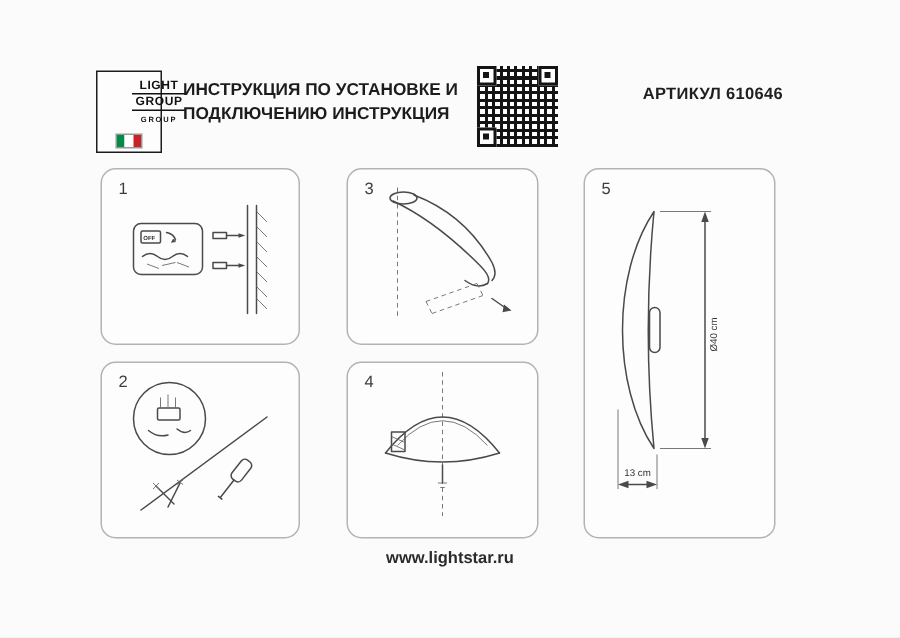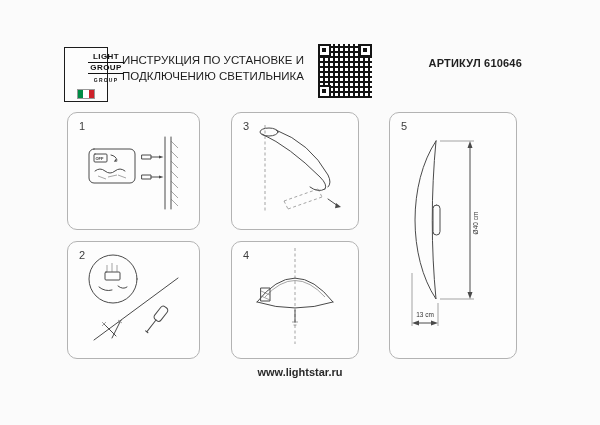--- a/index.html
+++ b/index.html
@@ -16,21 +16,21 @@
     background:#fdfdfd;
   }
   .logo-word{font-weight:bold;font-size:8px;letter-spacing:.4px;line-height:10px;color:#111;margin-left:40px;}
   .logo-word.w2{border-top:1px solid #111;border-bottom:1px solid #111;padding:0 2px;}
   .logo-word.w3{font-size:5px;letter-spacing:1.2px;margin-top:1px;}
   .logo-flag{margin-top:4px;width:16px;height:8px;display:flex;border:.5px solid #999;}
   .logo-flag span{flex:1;}
   .flag-g{background:#008C45;} .flag-w{background:#ffffff;} .flag-r{background:#CD212A;}
   .title{
     position:absolute;left:122px;top:52px;width:220px;
-    font-size:11.5px;font-weight:normal;line-height:16px;color:#1c1c1c;
+    font-size:11.5px;font-weight:bold;line-height:16px;color:#1c1c1c;
   }
   .qr{
     position:absolute;left:318px;top:44px;width:54px;height:54px;background:#fff;
     background-image:
       repeating-linear-gradient(90deg,#141414 0 2px,transparent 2px 5px),
       repeating-linear-gradient(0deg,#141414 0 2px,#ffffff 2px 5px);
   }
   .finder{position:absolute;width:13px;height:13px;border:2.5px solid #141414;background:#fff;box-sizing:border-box;}
   .finder::after{content:"";position:absolute;left:2px;top:2px;width:4px;height:4px;background:#141414;}
   .finder.tl{left:0;top:0;} .finder.tr{right:0;top:0;} .finder.bl{left:0;bottom:0;}
@@ -73,21 +73,21 @@
     <div class="logo-word w3">GROUP</div>
     <div class="logo-flag">
       <span class="flag-g"></span>
         <span class="flag-w"></span>
         <span class="flag-r"></span>
     </div>
   </div>
 
   <div class="title">
     <div>ИНСТРУКЦИЯ ПО УСТАНОВКЕ И</div>
-    <div>ПОДКЛЮЧЕНИЮ СВЕТИЛЬНИКА</div>
+    <div>ПОДКЛЮЧЕНИЮ ИНСТРУКЦИЯ</div>
   </div>
 
   <div class="qr">
     <span class="finder tl"></span>
     <span class="finder tr"></span>
     <span class="finder bl"></span>
   </div>
 
   <div class="meta">
     <div class="article">АРТИКУЛ 610646</div>

